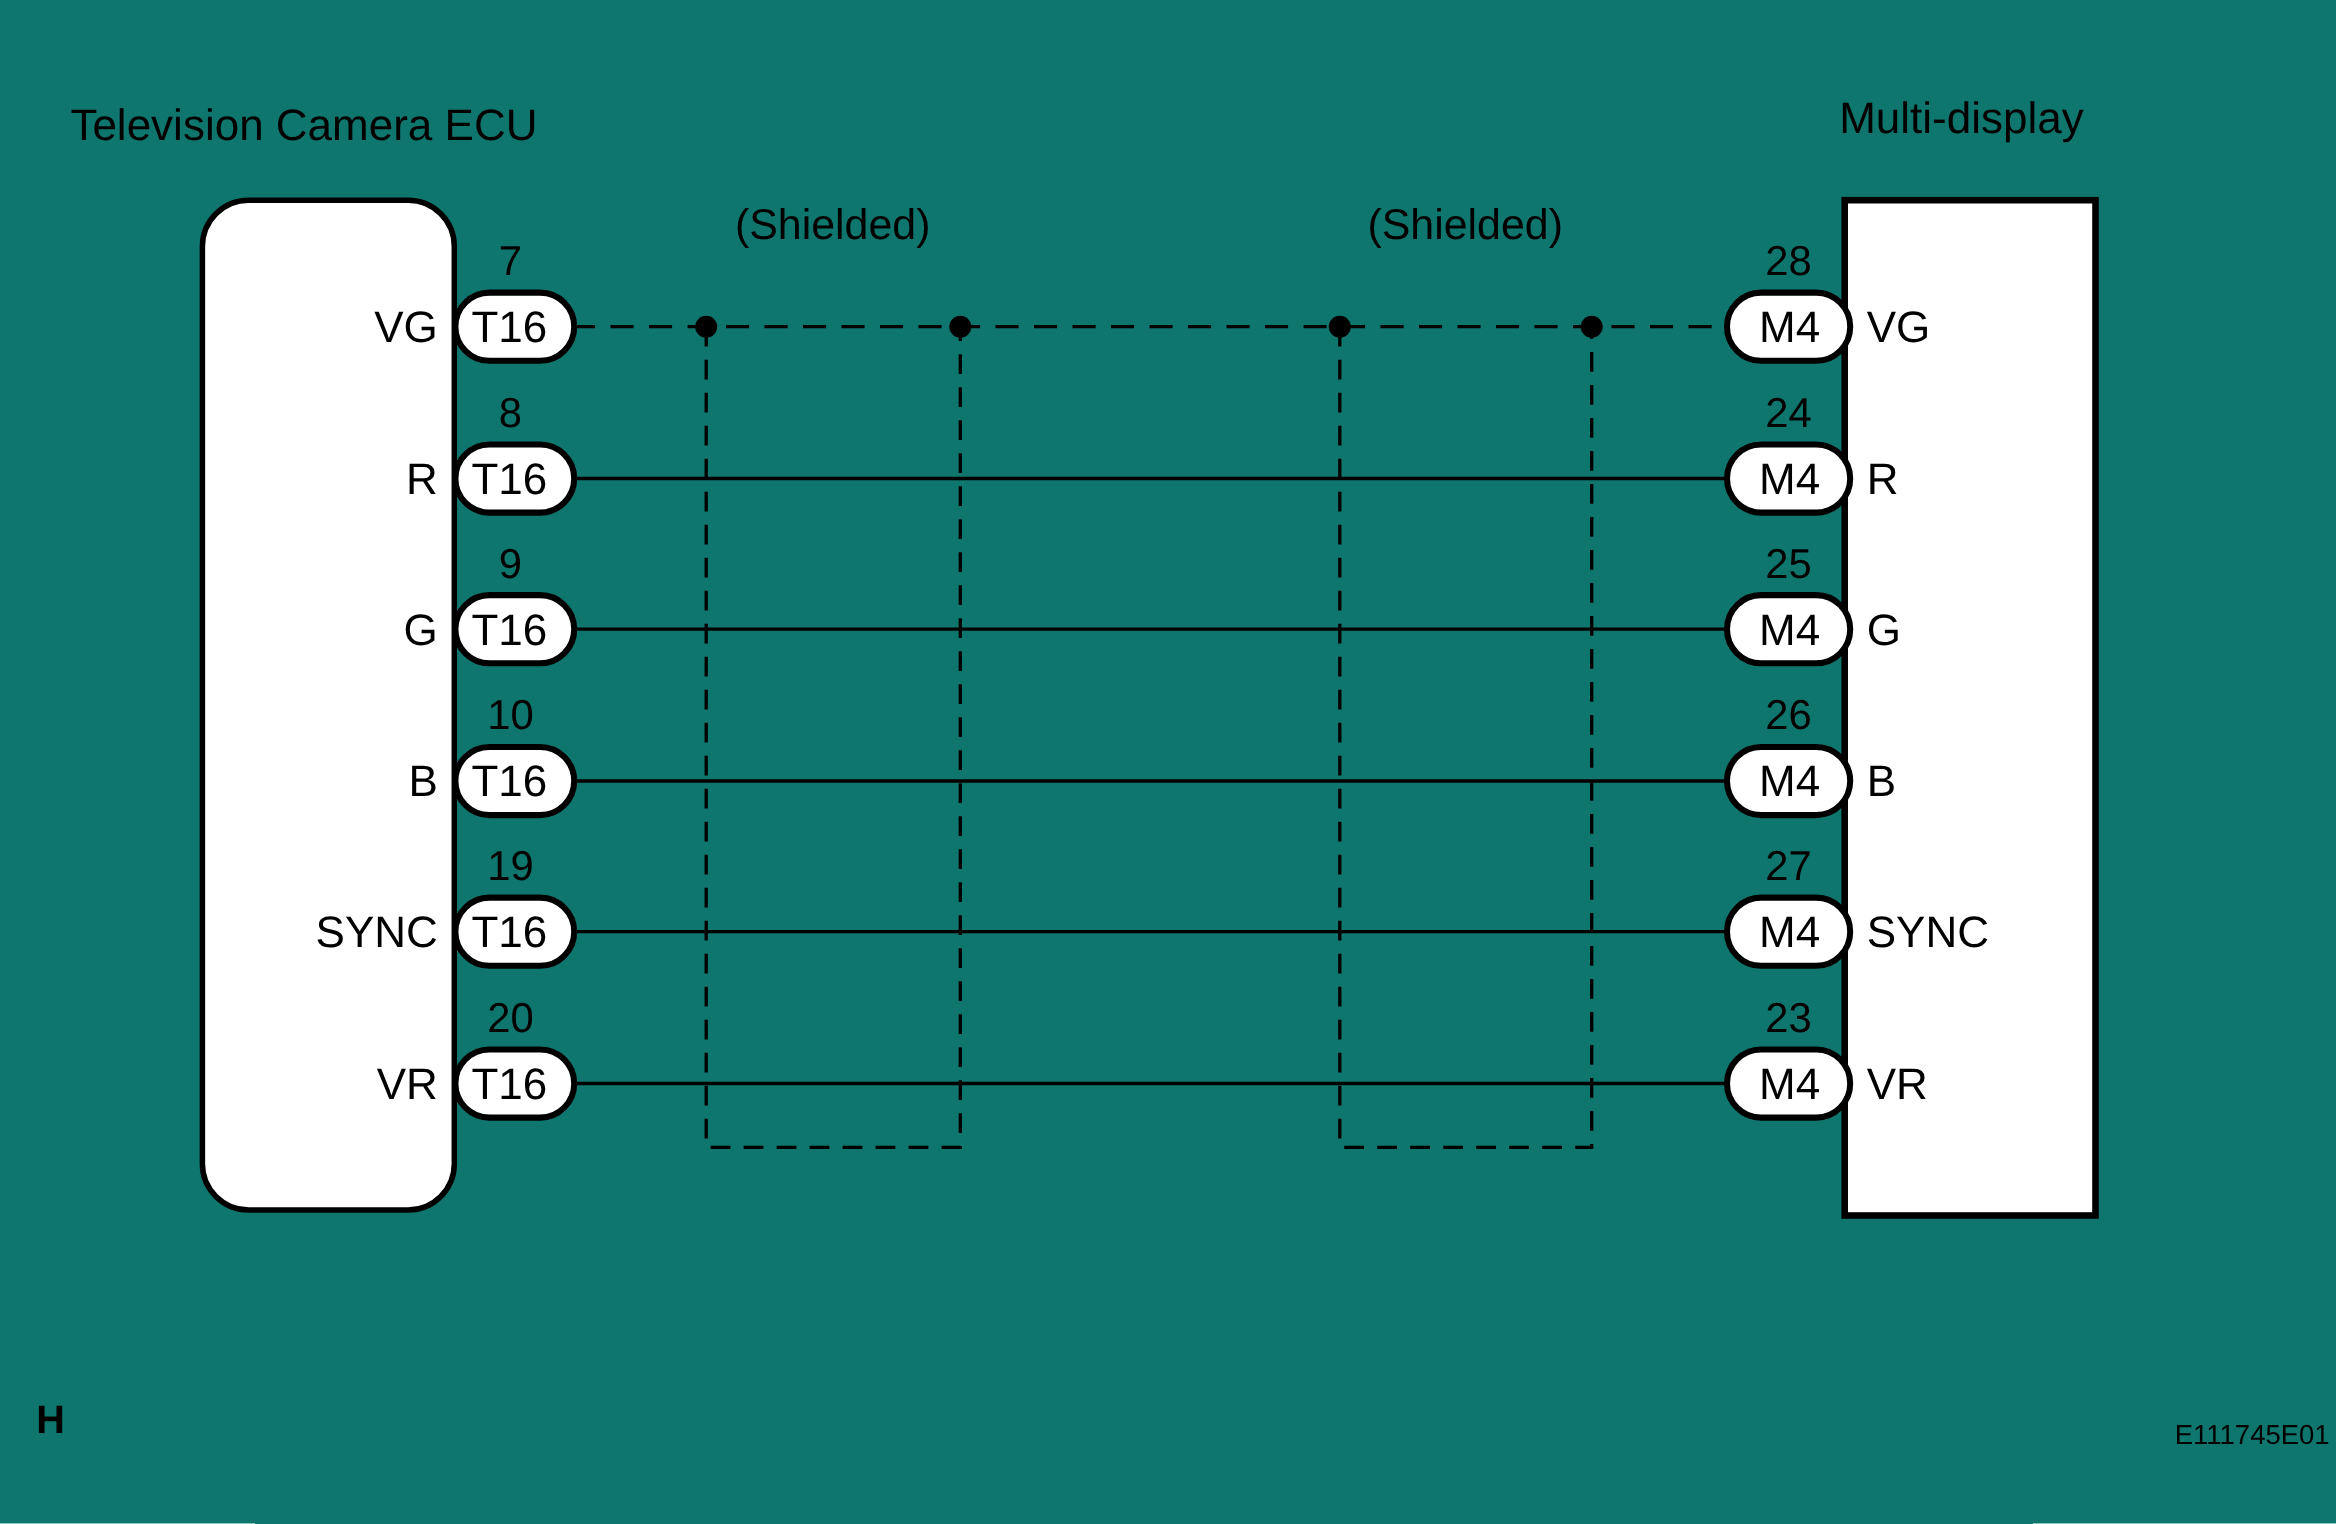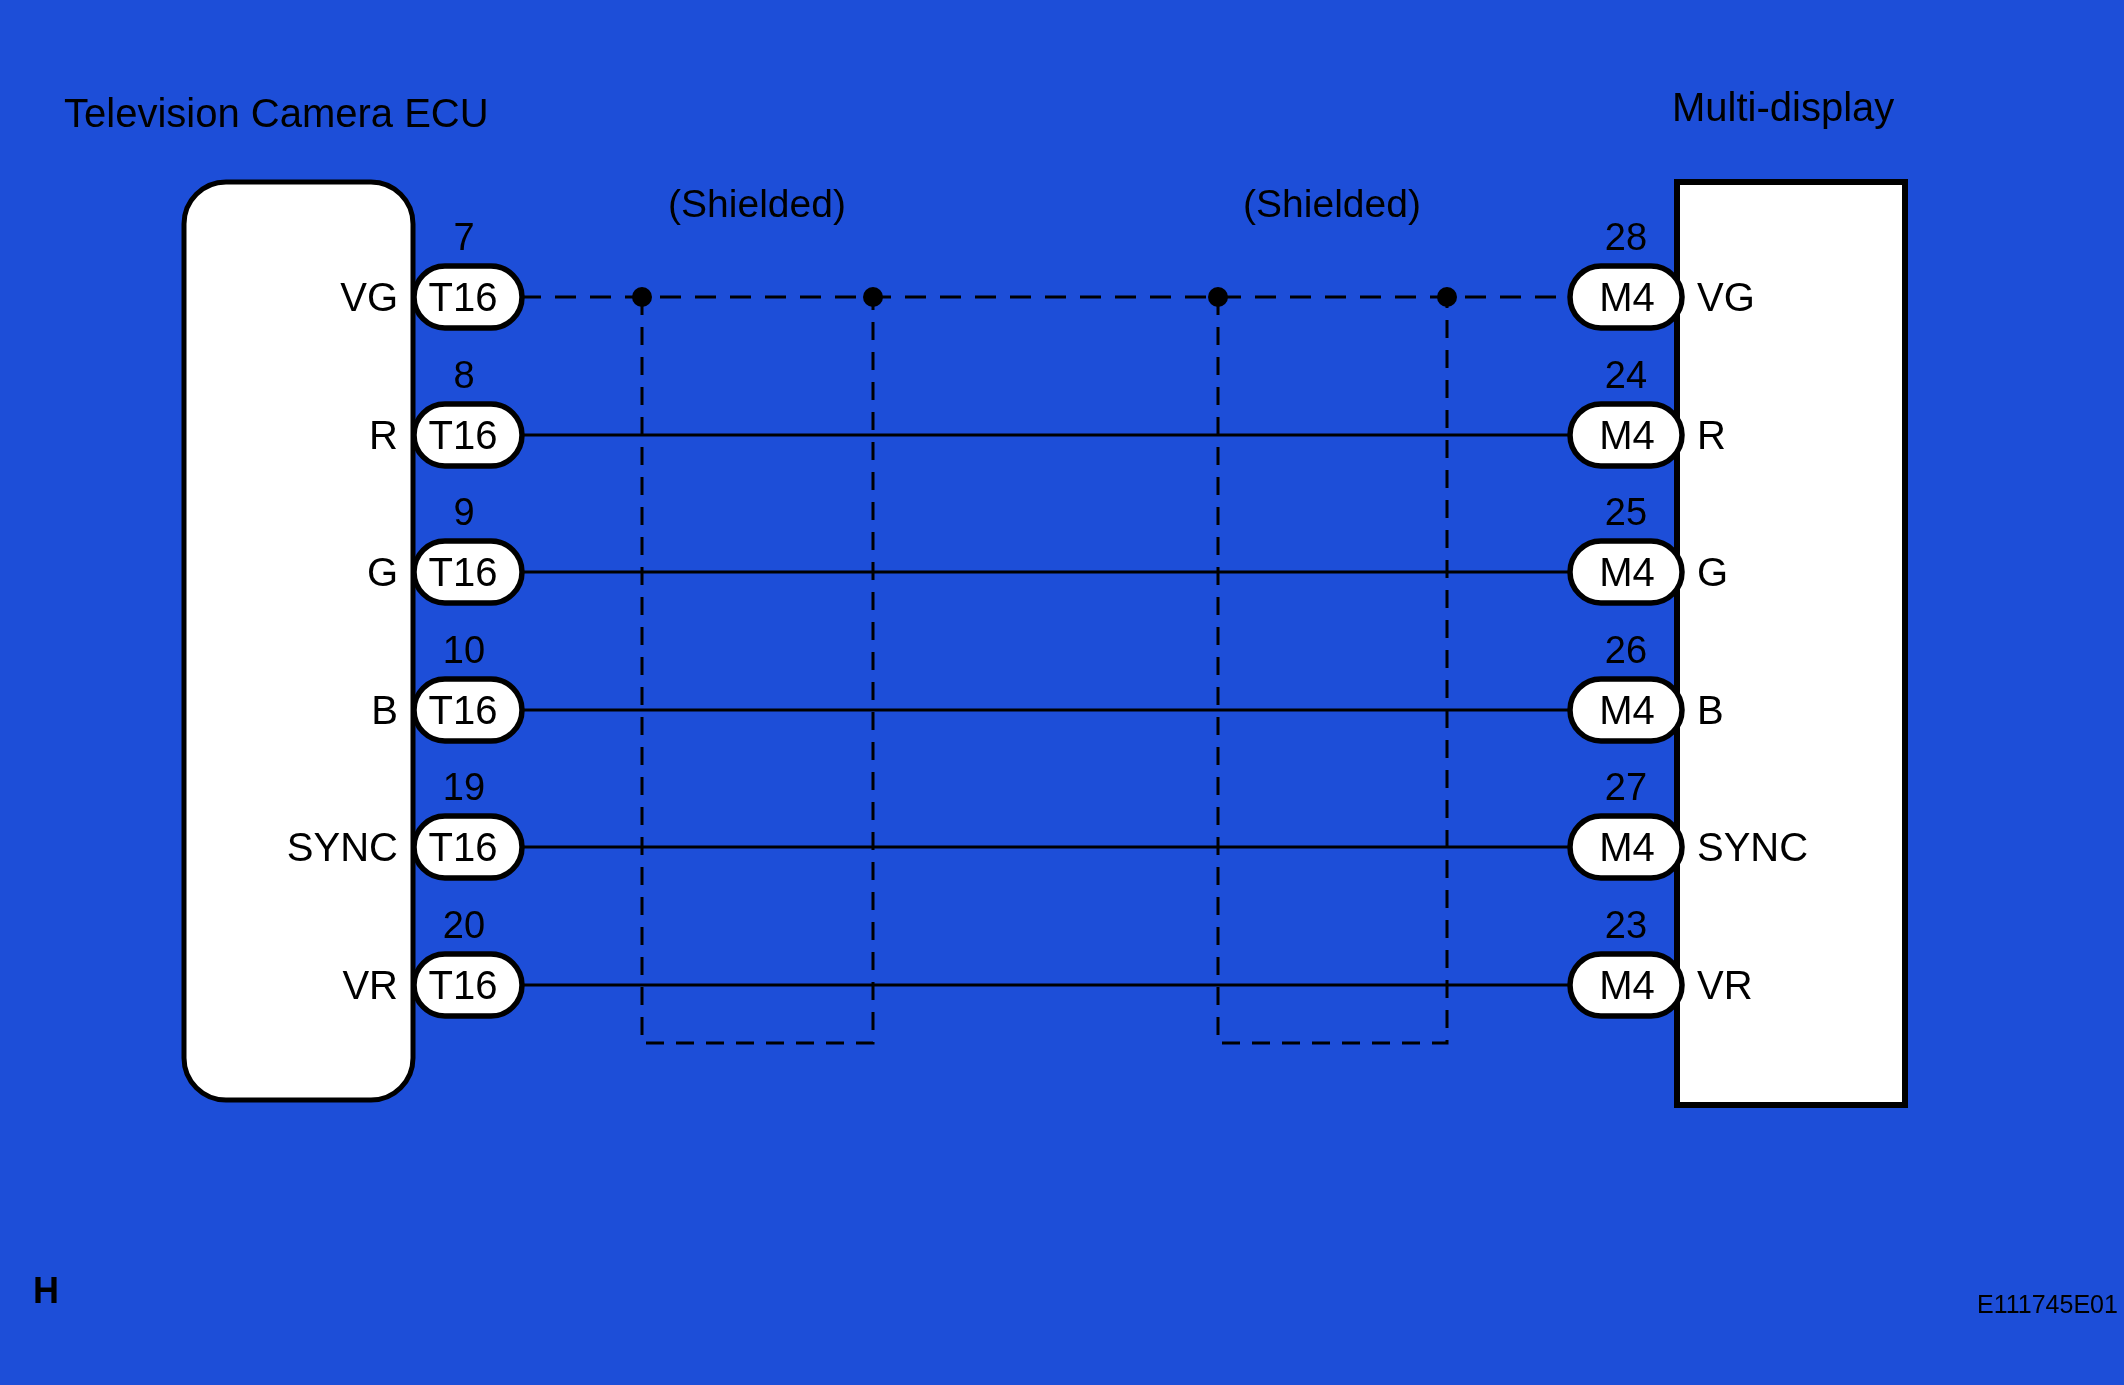--- a/index.html
+++ b/index.html
@@ -4,21 +4,21 @@
 <style>
   html, body {
     margin: 0;
     padding: 0;
     background: #ffffff;
   }
   .stage {
     position: relative;
     width: 2124px;
     height: 1385px;
-    background: #1d4ed8;
+    background: #0f766e;
     font-family: "Liberation Sans", sans-serif;
     text-align: center;
   }
   svg { display: block; }
   svg text {
     font-family: "Liberation Sans", sans-serif;
     fill: #000000;
   }
   .t-title   { font-size: 40px; }
   .t-signal  { font-size: 40px; }

